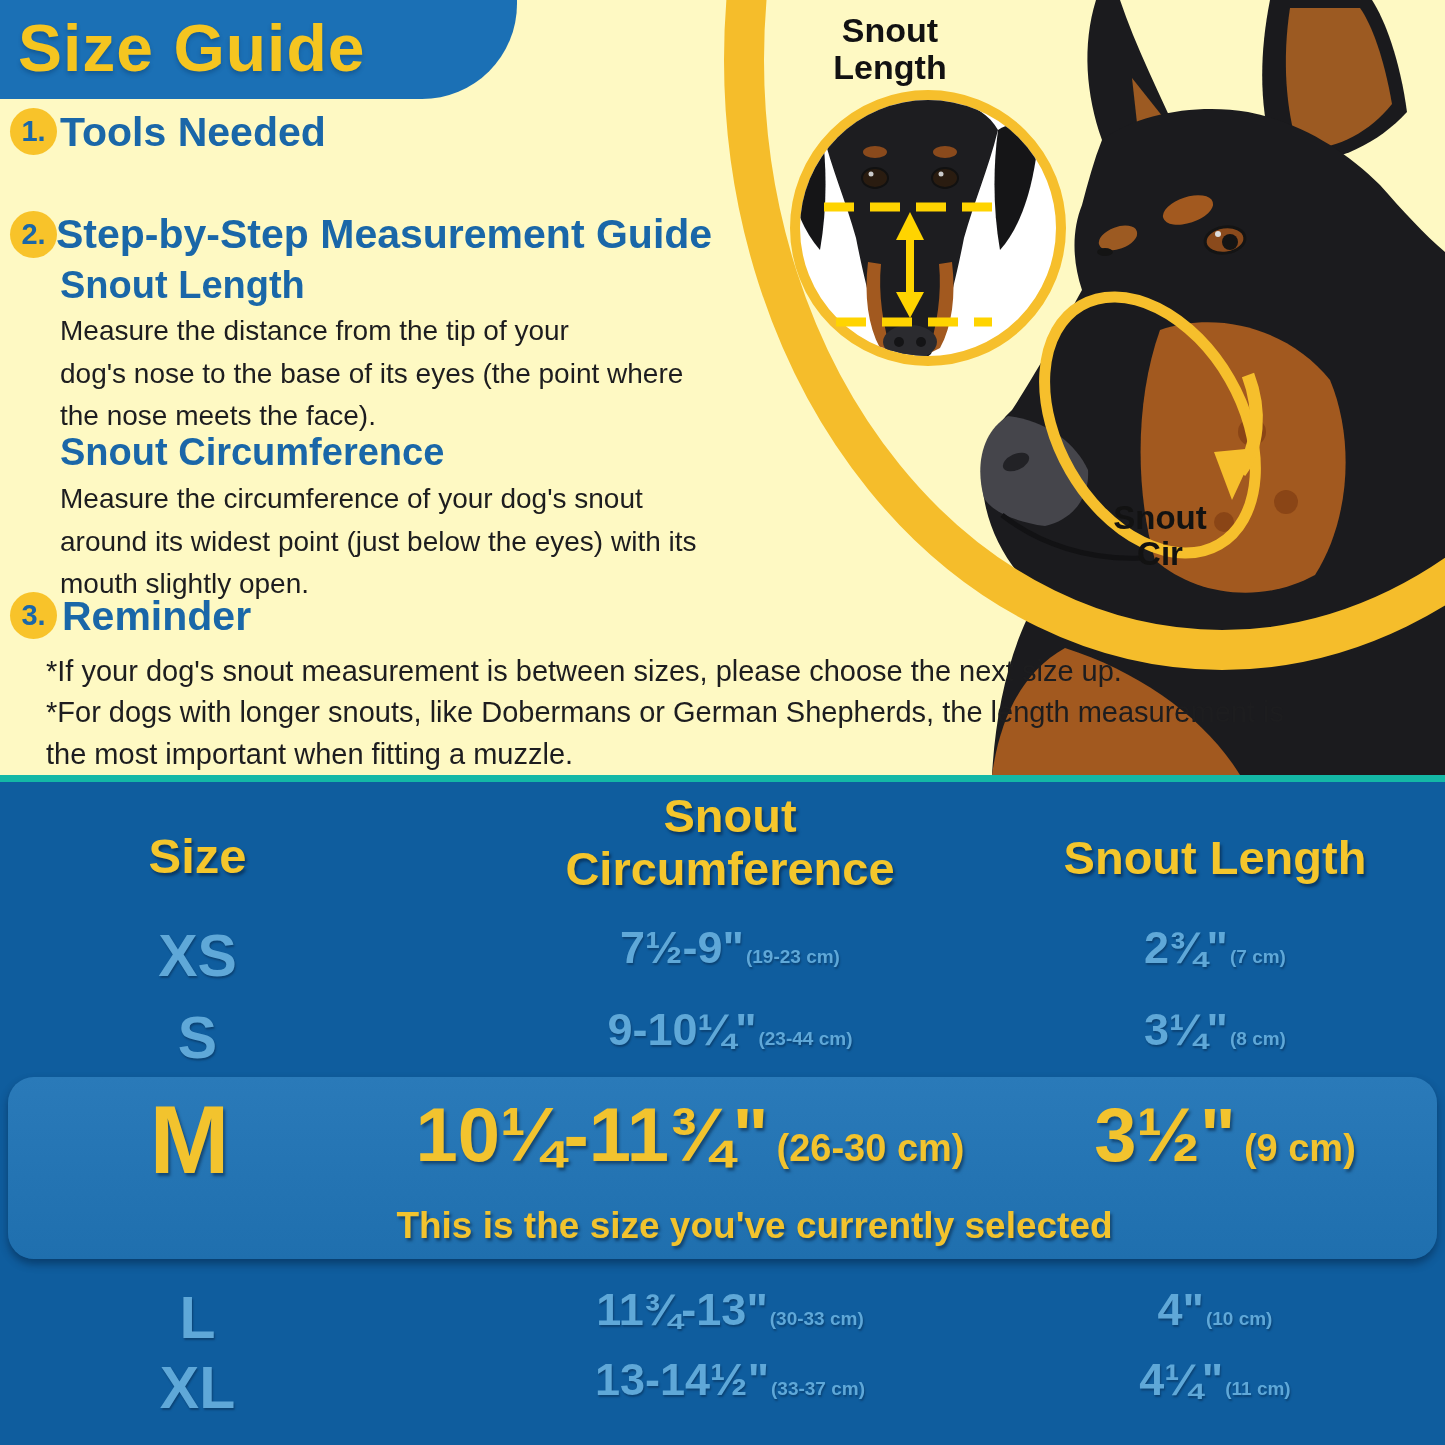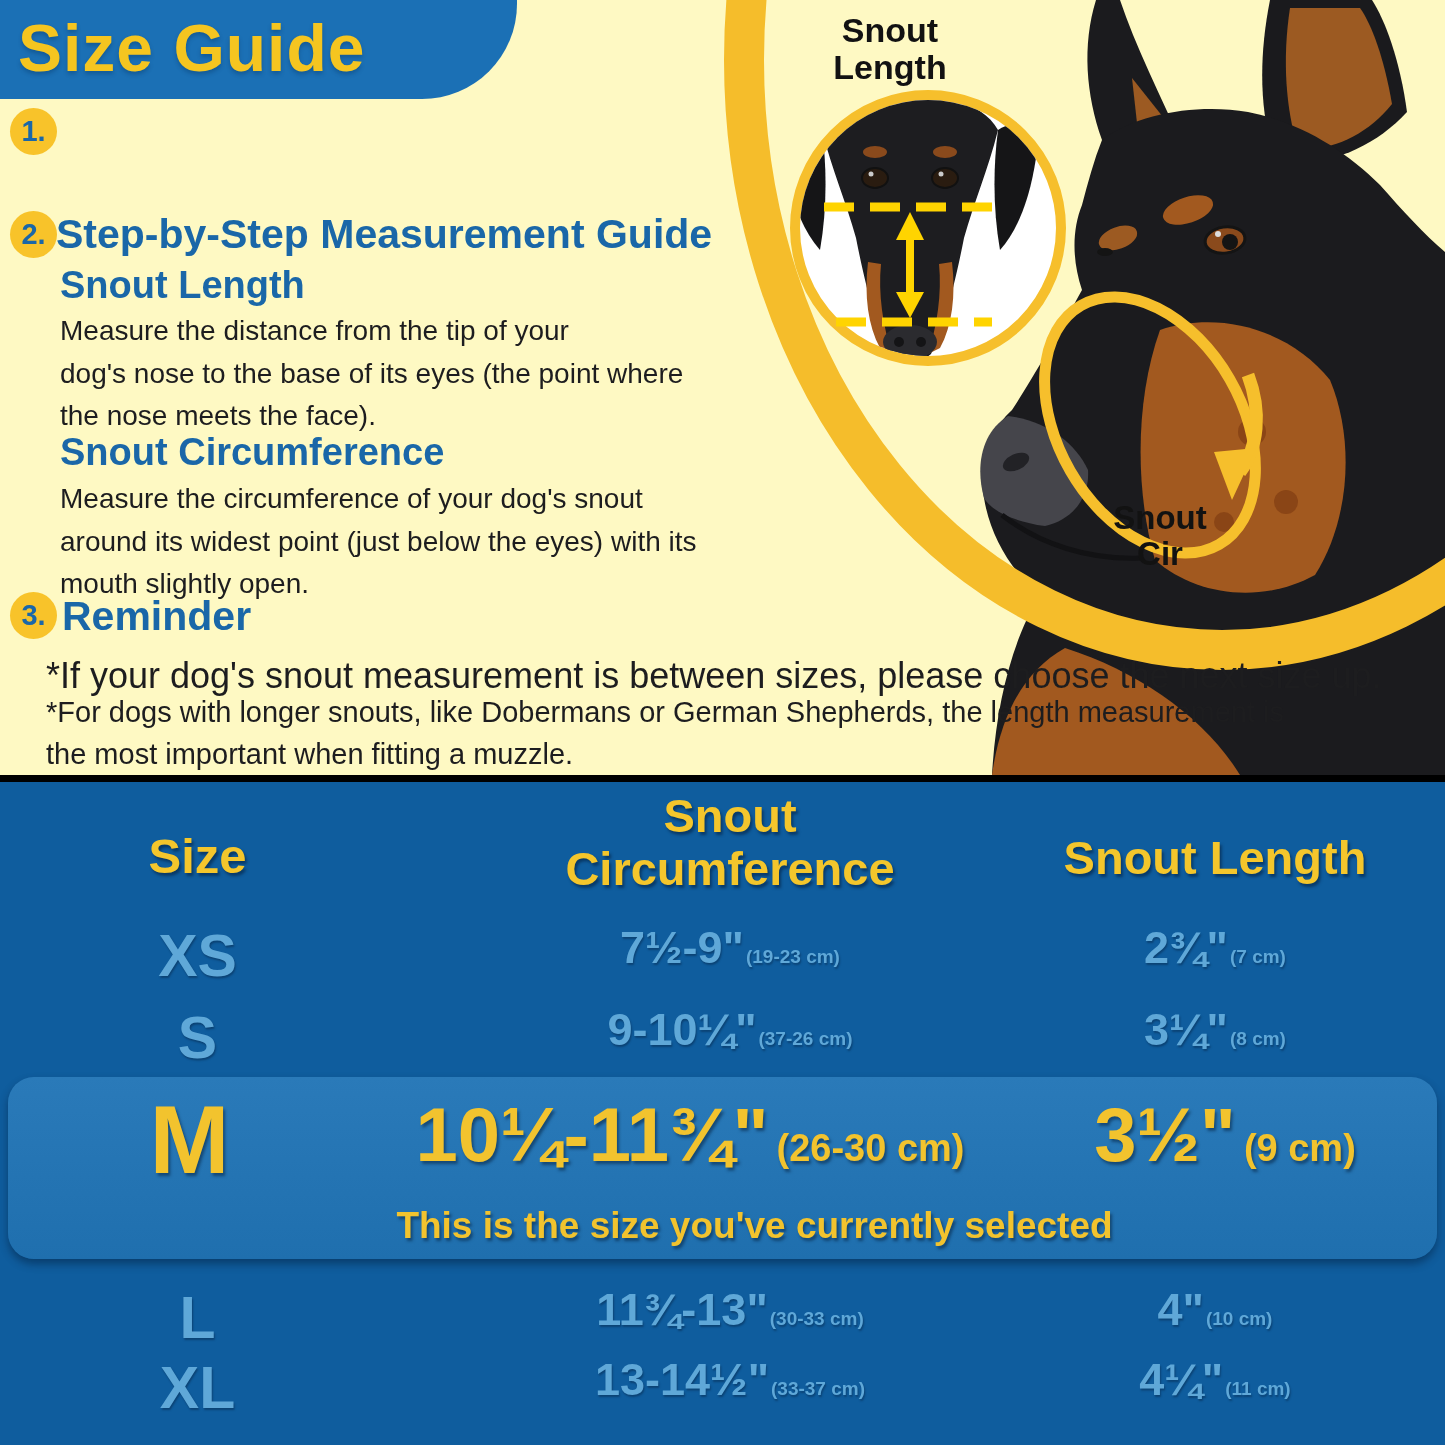--- a/index.html
+++ b/index.html
@@ -21,32 +21,32 @@
   .bodytext{position:absolute;color:#1d1d1f;font-size:28px;line-height:1.52;white-space:pre-line;}
 
   .h-tools{left:60px;top:109px;font-size:41px;}
   .b-tools{left:63px;top:170px;}
   .h-steps{left:56px;top:211px;font-size:41px;}
   .h-snlen{left:60px;top:264px;font-size:38px;}
   .b-snlen{left:60px;top:310px;}
   .h-sncirc{left:60px;top:431px;font-size:38px;}
   .b-sncirc{left:60px;top:478px;}
   .h-rem{left:62px;top:593px;font-size:41px;}
-  .b-rem1{left:46px;top:649px;font-size:36px;}
+  .b-rem1{left:46px;top:649px;font-size:29px;}
   .b-rem2{left:46px;top:691px;font-size:29px;line-height:1.45;}
 
   
   .diag-label{position:absolute;font-weight:800;color:#121212;text-align:center;
               line-height:1.1;white-space:pre-line;}
   .lbl-snlen{left:775px;top:12px;width:230px;font-size:34px;}
   .lbl-sncir{left:1085px;top:500px;width:150px;font-size:33px;}
 
   
   .size-table{position:absolute;left:0;top:775px;width:1445px;height:670px;background:#0f5d9e;
-              border-top:7px solid #000000;box-sizing:border-box;}
+              border-top:7px solid #14b8a6;box-sizing:border-box;}
   .thead{position:absolute;color:#f4c62c;font-weight:800;text-align:center;
          text-shadow:2px 3px 3px rgba(4,28,56,.55);}
   .h-size{left:60px;width:275px;top:46px;font-size:49px;}
   .h-circ{left:430px;width:600px;top:8px;font-size:47px;line-height:1.12;white-space:pre-line;}
   .h-len{left:1020px;width:390px;top:48px;font-size:47px;}
 
   .trow{position:absolute;left:0;width:1445px;height:70px;}
   .cell{position:absolute;display:flex;align-items:baseline;justify-content:center;
         color:#5fa8d8;font-weight:700;text-shadow:1px 2px 2px rgba(4,28,56,.40);}
   .c-size{left:60px;width:275px;font-size:59px;}
@@ -152,20 +152,21 @@
         <polygon points="896,292 924,292 910,318" fill="#ffd400"></polygon>
       </g>
     </g>
   </svg>
 
   <div class="banner">
     <h1>Size Guide</h1>
   </div>
 
   <div class="badge" style="left:10px;top:108px;">1.</div>
+  <div class="heading h-tools">Tools Needed</div>
 
   <div class="badge" style="left:10px;top:211px;">2.</div>
   <div class="heading h-steps">Step-by-Step Measurement Guide</div>
 
   <div class="heading h-snlen">Snout Length</div>
   <div class="bodytext b-snlen">Measure the distance from the tip of your
 dog's nose to the base of its eyes (the point where
 the nose meets the face).</div>
 
   <div class="heading h-sncirc">Snout Circumference</div>
@@ -200,21 +201,21 @@
       <div class="cell c-len">
         <span class="val-big">2¾"</span>
         <span class="val-cm">(7 cm)</span>
       </div>
     </div>
 
     <div class="trow" style="top:222px;">
       <div class="cell c-size">S</div>
       <div class="cell c-circ">
         <span class="val-big">9-10¼"</span>
-        <span class="val-cm">(37-26 cm)</span>
+        <span class="val-cm">(23-44 cm)</span>
       </div>
       <div class="cell c-len">
         <span class="val-big">3¼"</span>
         <span class="val-cm">(8 cm)</span>
       </div>
     </div>
 
     <div class="selected">
       <div class="cell m-size">M</div>
       <div class="cell m-circ">

